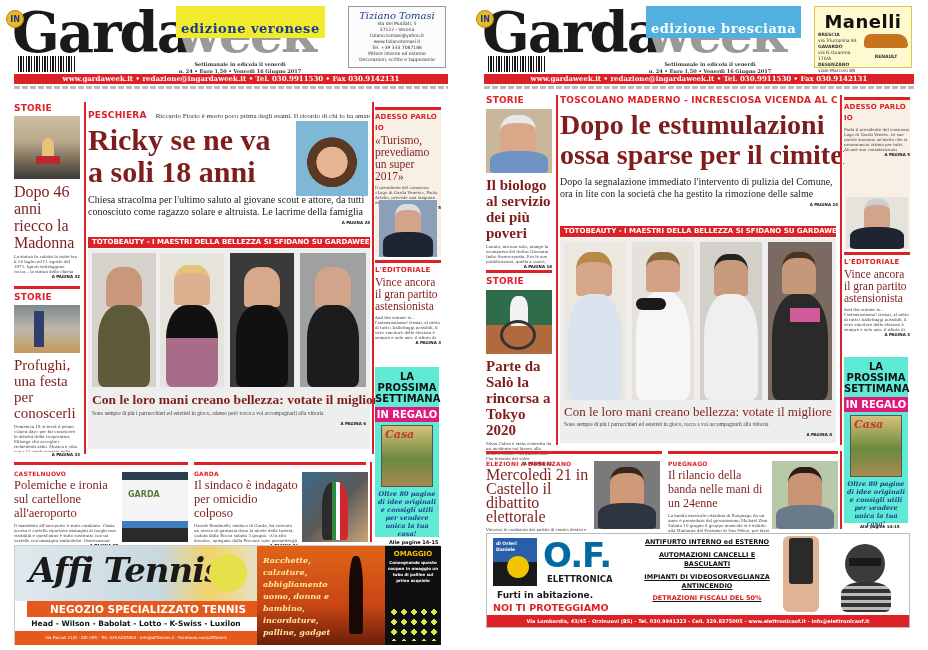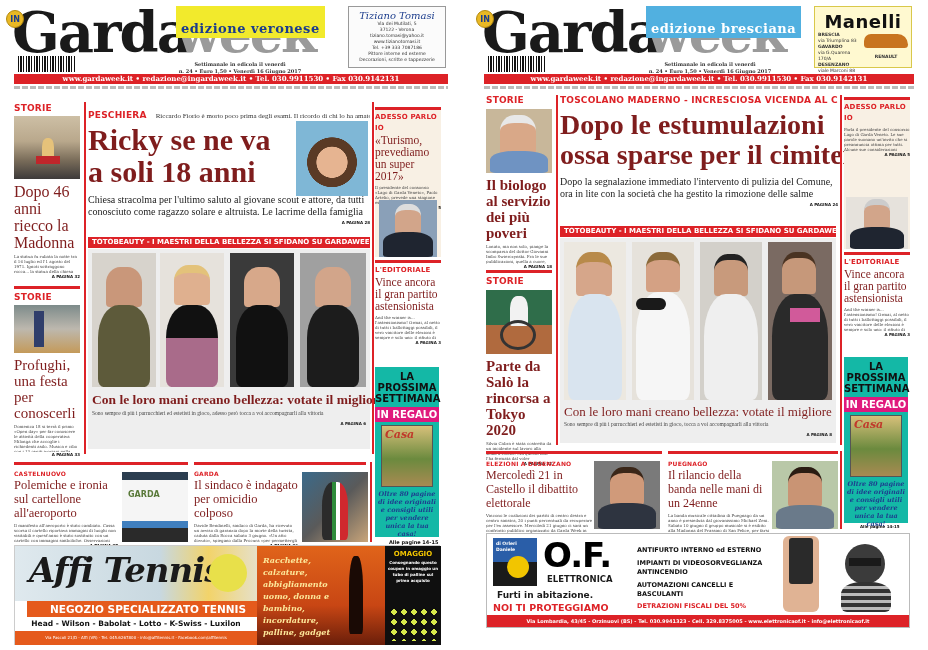--- a/index.html
+++ b/index.html
@@ -36,21 +36,21 @@
   .section-tag { font: 900 9px/11px "DejaVu Sans", sans-serif; color: #dd2227; letter-spacing: 0.2px; }
   .redrule { height: 3px; background: #dd2227; }
   .hd { font-family: "Liberation Serif", serif; color: #7f1d1d; }
   .body-txt { font: 4px/5px "DejaVu Serif", serif; color: #444; }
   .pg { font: bold 4px "DejaVu Sans", sans-serif; color: #111; text-align: right; }
   .abs { position: absolute; }
   .photo { position: absolute; overflow: hidden; }
   .vdiv { position: absolute; width: 2px; background: #dd2227; }
   .beauty-bar { position: absolute; height: 11px; background: #dd2227; color: #fff; font: 900 7px/11px "DejaVu Sans", sans-serif; padding-left: 4px; white-space: nowrap; overflow: hidden; }
   .beauty-box { position: absolute; background: #eeeeee; }
-  .promo { position: absolute; background: #14b8a6; text-align: center; font-family: "DejaVu Sans", sans-serif; }
+  .promo { position: absolute; background: #5eead4; text-align: center; font-family: "DejaVu Sans", sans-serif; }
   .promo .t1 { font: 900 10px/11px "DejaVu Sans", sans-serif; color: #111; margin-top: 4px; }
   .promo .regalo { background: #e0197d; color: #fff; font: 900 10px/15px "DejaVu Sans", sans-serif; margin: 3px 0; }
   .promo .mag { width: 52px; height: 62px; margin: 3px auto; background: linear-gradient(180deg,#d7c07a 0%,#6b8a3e 55%,#a88a52 100%); border: 1px solid #555; position: relative; }
   .promo .mag span { position: absolute; left: 3px; top: 2px; font: italic bold 11px "DejaVu Serif", serif; color: #c0392b; }
   .promo .t2 { font: italic bold 6.5px/8px "DejaVu Serif", serif; color: #1d3f8f; }
   .promo-foot { position: absolute; font: bold 5px "DejaVu Sans", sans-serif; color: #111; }
   .person { position: absolute; border-radius: 40% 40% 10% 10%; }
 
   
   .ad-affi { position: absolute; left: 14px; top: 545px; width: 426px; height: 100px; border: 1px solid #ccc; }
@@ -325,21 +325,21 @@
         <span>Casa</span>
       </div>
     <div class="t2">Oltre 80 pagine di idee originali e consigli utili per vendere unica la tua casa!</div>
   </div>
   <div class="promo-foot" style="left:390px;top:524px;font-size:4px;">Alle pagine 14-15</div>
 
   <div class="redrule abs" style="left:16px;top:451px;width:176px;"></div>
   <div class="redrule abs" style="left:198px;top:451px;width:170px;"></div>
   <div class="abs" style="left:16px;top:460px;width:108px;">
     <div class="section-tag" style="font-size:6px;line-height:8px;">ELEZIONI A DESENZANO</div>
-    <div class="hd" style="font-size:12px;line-height:14px;">Mercoledì 21 in Castello il dibattito elettorale</div>
+    <div class="hd" style="font-size:16px;line-height:14px;">Mercoledì 21 in Castello il dibattito elettorale</div>
     <div class="body-txt" style="margin-top:3px;height:20px;overflow:hidden;">Vincono le coalizioni dei partiti di centro destra e centro sinistra, 20 i punti percentuali da recuperare per l'ex assessore. Mercoledì 21 giugno ci sarà un confronto pubblico organizzato da Garda Week in Castello.</div>
     <div class="pg">ALLE PAGINE 9,10 e 11</div>
   </div>
   <div class="photo" style="left:124px;top:461px;width:66px;height:68px;background:#7a7a7a;">
     <div class="person" style="left:16px;top:6px;width:34px;height:38px;background:#d09a7a;border-top:6px solid #3a2618;"></div>
     <div class="person" style="left:4px;top:42px;width:58px;height:26px;background:#2e3440;"></div>
   </div>
   <div class="abs" style="left:198px;top:460px;width:104px;">
     <div class="section-tag" style="font-size:6px;line-height:8px;">PUEGNAGO</div>
     <div class="hd" style="font-size:12px;line-height:14px;">Il rilancio della banda nelle mani di un 24enne</div>
@@ -350,28 +350,28 @@
     <div class="person" style="left:16px;top:6px;width:34px;height:40px;background:#c99474;border-top:6px solid #2a1c12;"></div>
     <div class="person" style="left:4px;top:44px;width:58px;height:24px;background:#6a7a8a;"></div>
   </div>
   <div class="vdiv" style="left:370px;top:451px;height:78px;"></div>
 
   <div class="ad-of" style="left:16px;top:533px;">
     <div class="abs" style="left:6px;top:4px;width:44px;height:48px;background:linear-gradient(180deg,#2a5ea8 0 50%,#1a1a1a 50%);">
       <div class="abs" style="left:3px;top:3px;font:bold 4.5px/6px 'DejaVu Sans',sans-serif;color:#fff;">di Orleri Daniele</div>
       <div class="abs" style="left:14px;top:18px;width:22px;height:22px;border-radius:50%;background:#f2c500;"></div>
     </div>
-    <div class="abs" style="left:56px;top:2px;font:900 34px/38px 'DejaVu Sans',sans-serif;color:#000000;letter-spacing:-1px;">O.F.</div>
+    <div class="abs" style="left:56px;top:2px;font:900 34px/38px 'DejaVu Sans',sans-serif;color:#0369a1;letter-spacing:-1px;">O.F.</div>
     <div class="abs" style="left:60px;top:40px;font:900 8.5px 'DejaVu Sans',sans-serif;color:#1a1a1a;">ELETTRONICA</div>
     <div class="abs" style="left:10px;top:56px;font:bold 9px 'DejaVu Sans',sans-serif;color:#1a1a1a;">Furti in abitazione.</div>
     <div class="abs" style="left:6px;top:68px;font:900 9.5px 'DejaVu Sans',sans-serif;color:#dd2227;">NOI TI PROTEGGIAMO</div>
-    <div class="abs" style="left:150px;top:12px;width:140px;font:900 6.5px/9px 'DejaVu Sans',sans-serif;color:#111;">
+    <div class="abs" style="left:150px;top:4px;width:140px;text-align:center;font:900 6.5px/9px 'DejaVu Sans',sans-serif;color:#111;text-decoration:underline;">
       <div>ANTIFURTO INTERNO ed ESTERNO</div>
+      <div style="margin-top:4px;">AUTOMAZIONI CANCELLI E BASCULANTI</div>
       <div style="margin-top:4px;">IMPIANTI DI VIDEOSORVEGLIANZA ANTINCENDIO</div>
-      <div style="margin-top:4px;">AUTOMAZIONI CANCELLI E BASCULANTI</div>
       <div style="margin-top:3px;color:#dd2227;">DETRAZIONI FISCALI DEL 50%</div>
     </div>
     <div class="abs" style="left:296px;top:2px;width:36px;height:76px;background:#e0b394;border-radius:6px;">
       <div class="abs" style="left:6px;top:2px;width:24px;height:46px;background:#2a2a2a;border-radius:3px;"></div>
     </div>
     <div class="abs" style="left:344px;top:10px;width:70px;height:68px;">
       <div class="abs" style="left:14px;top:0;width:40px;height:40px;border-radius:50%;background:#3b3b3b;"></div>
       <div class="abs" style="left:18px;top:14px;width:32px;height:8px;background:#1a1a1a;"></div>
       <div class="abs" style="left:10px;top:38px;width:50px;height:30px;background:repeating-linear-gradient(180deg,#333 0 4px,#bbb 4px 7px);border-radius:40% 40% 6px 6px;"></div>
     </div>

